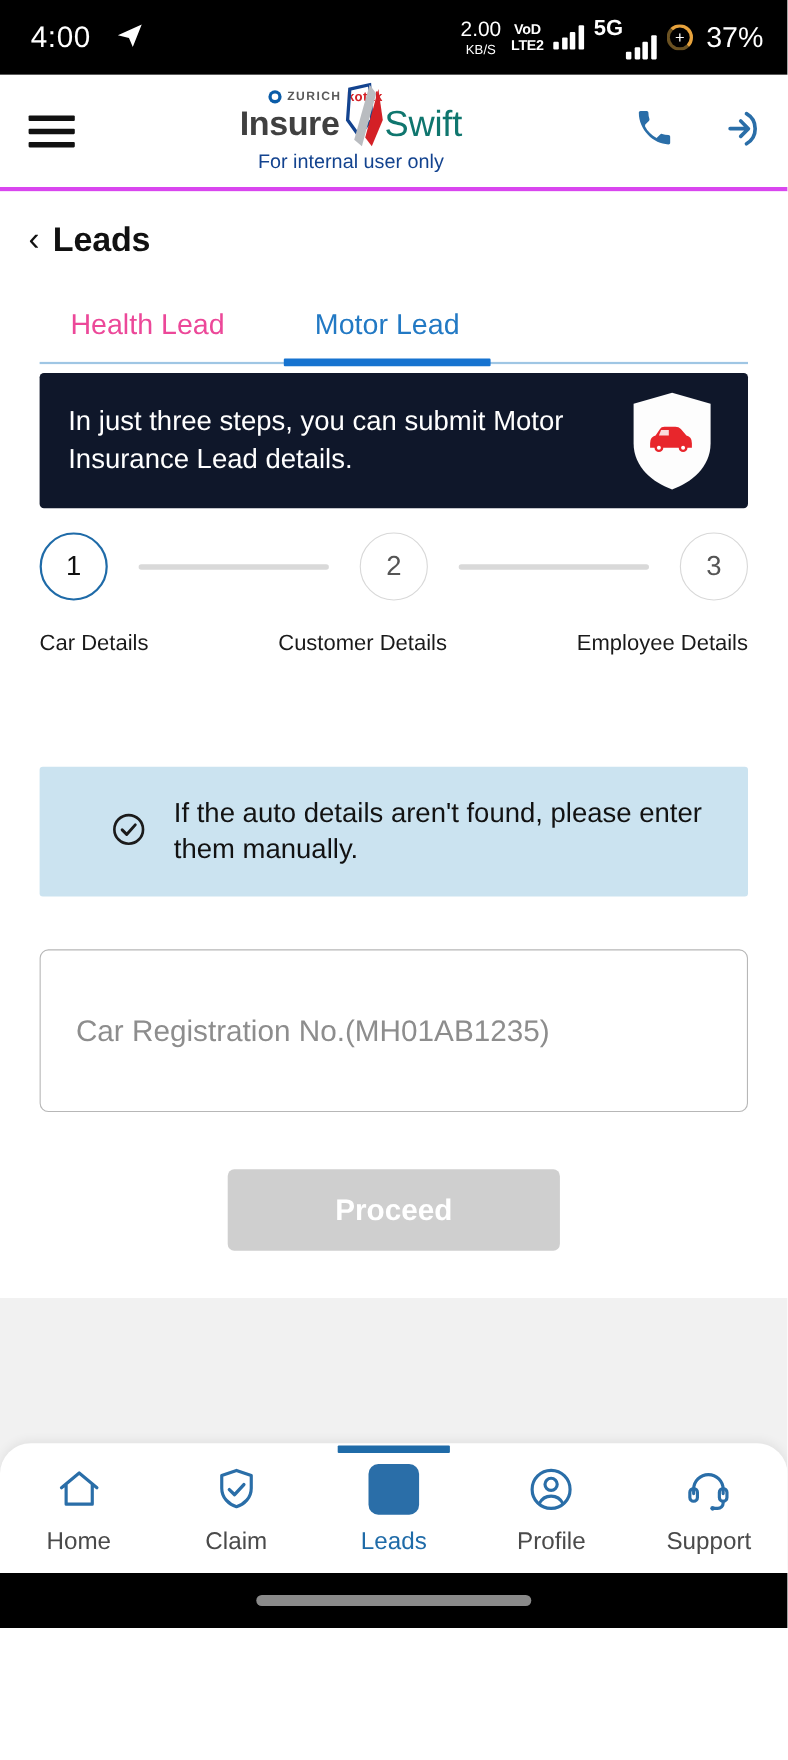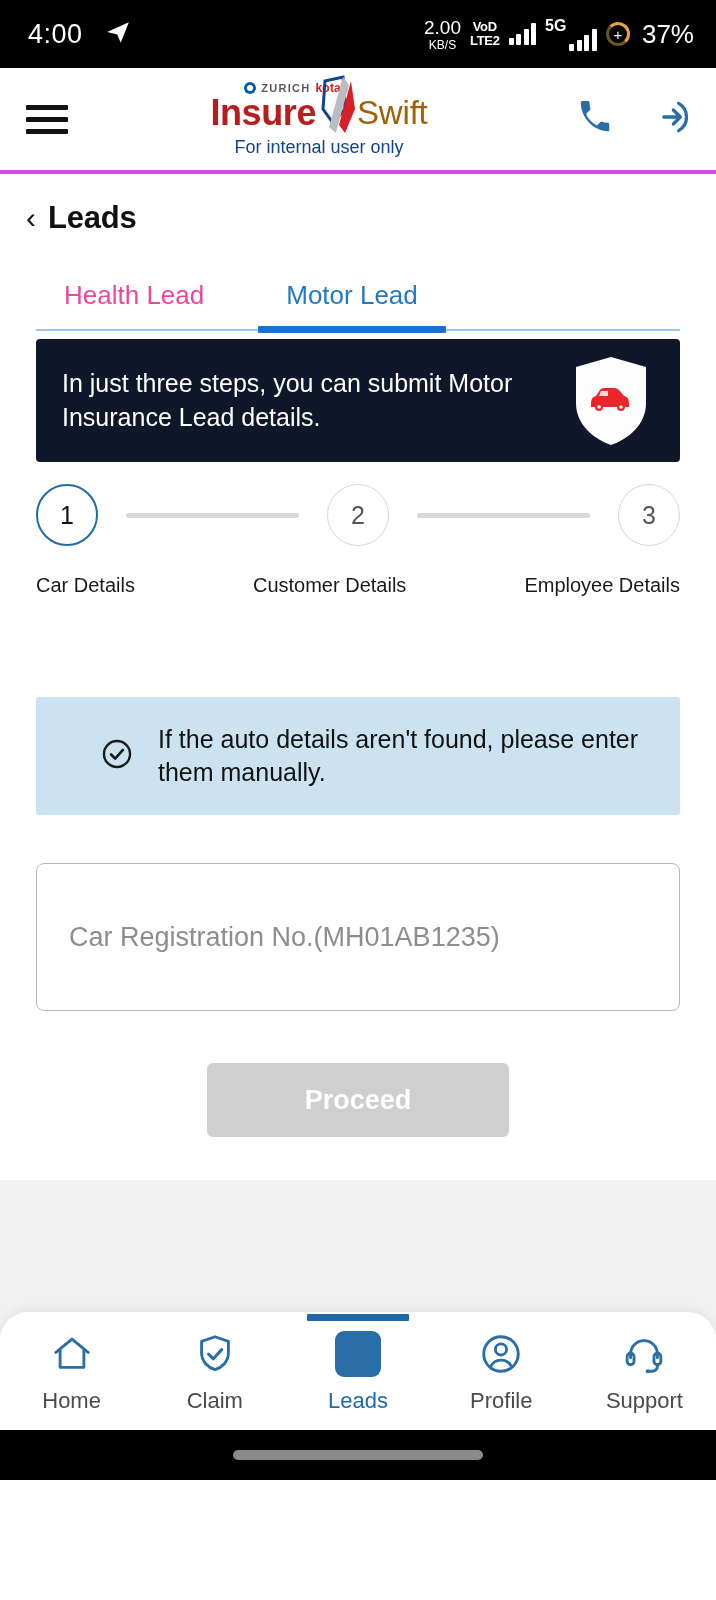--- a/index.html
+++ b/index.html
@@ -23,21 +23,21 @@
   .sb-speed { display:flex; flex-direction:column; align-items:center; line-height:1; }
   .sb-speed .v { font-size:19px; font-weight:500; }
   .sb-speed .u { font-size:12px; font-weight:500; margin-top:2px; }
   .sb-volte { display:flex; flex-direction:column; align-items:center; line-height:1.05; }
   .sb-volte span { font-size:13px; font-weight:700; letter-spacing:-.3px; }
   .bars { display:flex; align-items:flex-end; gap:2.5px; height:22px; }
   .bars i { display:block; width:5px; background:#fff; border-radius:1px; }
   .bars i:nth-child(1){height:7px}.bars i:nth-child(2){height:11px}
   .bars i:nth-child(3){height:16px}.bars i:nth-child(4){height:22px}
   .fiveg { display:flex; align-items:flex-end; gap:3px; }
-  .fiveg .lbl { font-size:16px; font-weight:700; margin-bottom:16px;text-align:right; }
+  .fiveg .lbl { font-size:20px; font-weight:700; margin-bottom:16px;text-align:right; }
   .sb-batt { font-size:26px; font-weight:400; margin-left:3px; }
   .battring {
     width:24px;height:24px;border-radius:50%;
     border:3px solid #e8a33d; border-left-color:#6b5222; border-bottom-color:#6b5222;
     display:flex;align-items:center;justify-content:center;
     font-size:15px;color:#fff;
   }
 
   
   .appbar {
@@ -49,22 +49,22 @@
   .hamburger i { display:block; width:42px; height:5px; background:#111; border-radius:1px; }
   .brand { display:flex; flex-direction:column; align-items:center; margin-left:-6px; }
   .brand-top { display:flex; align-items:center; gap:5px; margin-bottom:-4px; margin-left:-46px;}
   .zk-dot { width:12px;height:12px;border-radius:50%;background:#0a5ca8;
             display:inline-block; position:relative; }
   .zk-dot::after{content:"";position:absolute;left:3px;top:3px;width:6px;height:6px;
             border-radius:50%;background:#fff;}
   .zk-zurich{font-size:11px;color:#5a5a5a;letter-spacing:1.3px;font-weight:600;}
   .zk-kotak{font-size:12px;color:#d42026;font-weight:800;letter-spacing:.2px;}
   .brand-main { display:flex; align-items:center; position:relative; }
-  .brand-insure{ font-size:36px;font-weight:700;color:#b91c1c;letter-spacing:-.4px;}
-  .brand-swift{ font-size:33px;font-weight:400;color:#a16207;letter-spacing:-.2px;}
+  .brand-insure{ font-size:31px;font-weight:700;color:#404040;letter-spacing:-.4px;}
+  .brand-swift{ font-size:33px;font-weight:400;color:#0f766e;letter-spacing:-.2px;}
   .brand-mark { width:54px;height:60px; position:relative; margin:-16px -6px 0 -7px; }
   .brand-sub { font-size:18px;color:#13438f; margin-top:2px; }
   .appbar-actions{ display:flex; align-items:center; gap:34px; }
 
   
   .page { background:#fff; }
   .page-head { padding: 26px 26px 0 26px; display:flex; align-items:center; gap:12px; }
   .back-chev { font-size:30px; color:#111; line-height:1; font-weight:400; cursor:pointer;}
   .page-title { font-size:31px; font-weight:700; color:#111; letter-spacing:-.2px;}
 

